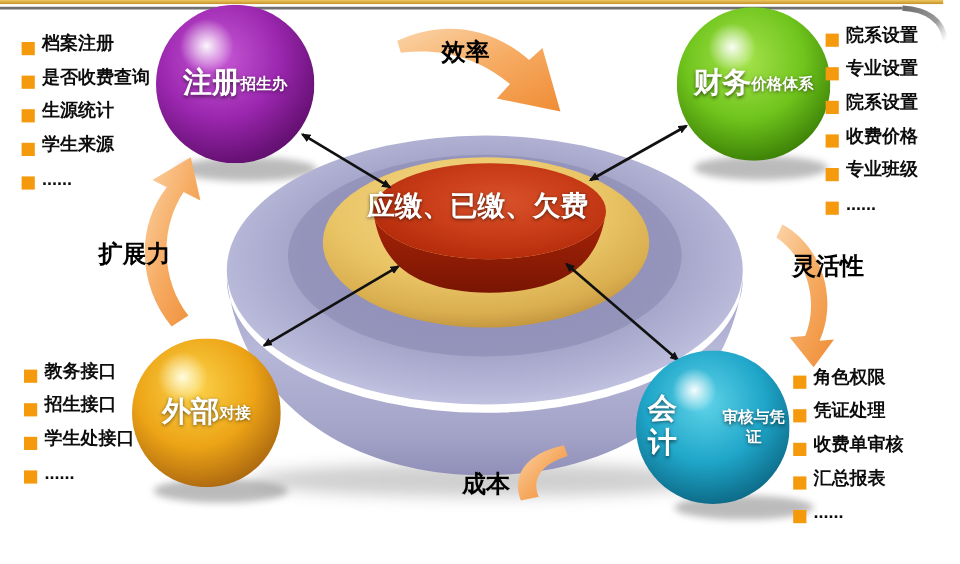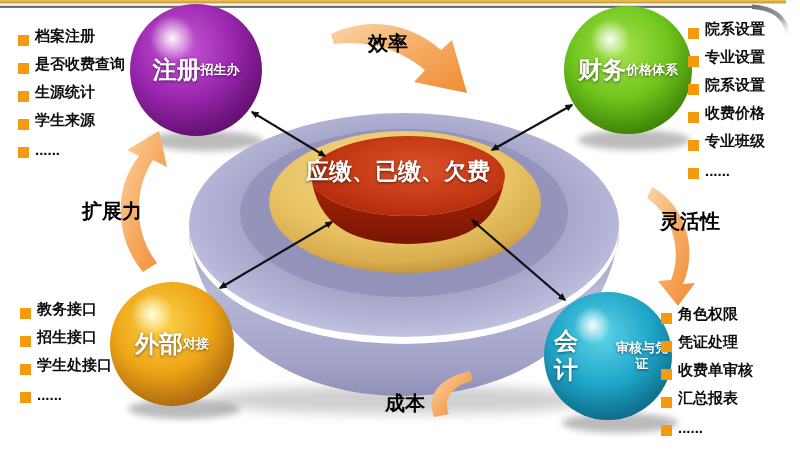--- a/index.html
+++ b/index.html
@@ -15,21 +15,21 @@
   .sphere .l2{font-size:13px;}
   .sphere-purple{left:130px;top:4px;width:132px;height:132px;
     background:radial-gradient(circle at 32% 26%, rgba(255,255,255,.95), rgba(255,255,255,0) 17%),
                radial-gradient(circle at 40% 33%, #c75ad5, #9c27b0 42%, #6a1278 72%, #42094e 100%);}
   .sphere-green{left:564px;top:6px;width:128px;height:128px;
     background:radial-gradient(circle at 36% 26%, rgba(255,255,255,.95), rgba(255,255,255,0) 16%),
                radial-gradient(circle at 44% 34%, #a6e34d, #6fc41c 45%, #3f8508 76%, #2a5a05 100%);}
   .sphere-gold{left:110px;top:282px;width:124px;height:124px;
     background:radial-gradient(circle at 34% 26%, rgba(255,255,230,.95), rgba(255,255,255,0) 17%),
                radial-gradient(circle at 42% 33%, #fbd34a, #eda416 45%, #b06c10 76%, #6f3a0e 100%);}
-  .sphere-teal{left:544px;top:292px;width:128px;height:128px;
+  .sphere-teal{left:530px;top:292px;width:128px;height:128px;
     background:radial-gradient(circle at 38% 26%, rgba(255,255,255,.95), rgba(255,255,255,0) 15%),
                radial-gradient(circle at 45% 34%, #5fd3e8, #1fa6c9 45%, #0e6e8c 76%, #084a5e 100%);gap:24px;}
 
   .center-label{position:absolute;left:306px;top:152px;width:206px;height:38px;
     line-height:38px;text-align:left;color:#fff;font-weight:bold;font-size:23px;
     text-shadow:0 1px 3px rgba(0,0,0,.6);white-space:nowrap;}
 
   .factor{position:absolute;font-size:20px;font-weight:bold;color:#000;white-space:nowrap;}
   .factor-top{left:368px;top:30px;}
   .factor-left{left:82px;top:198px;}

